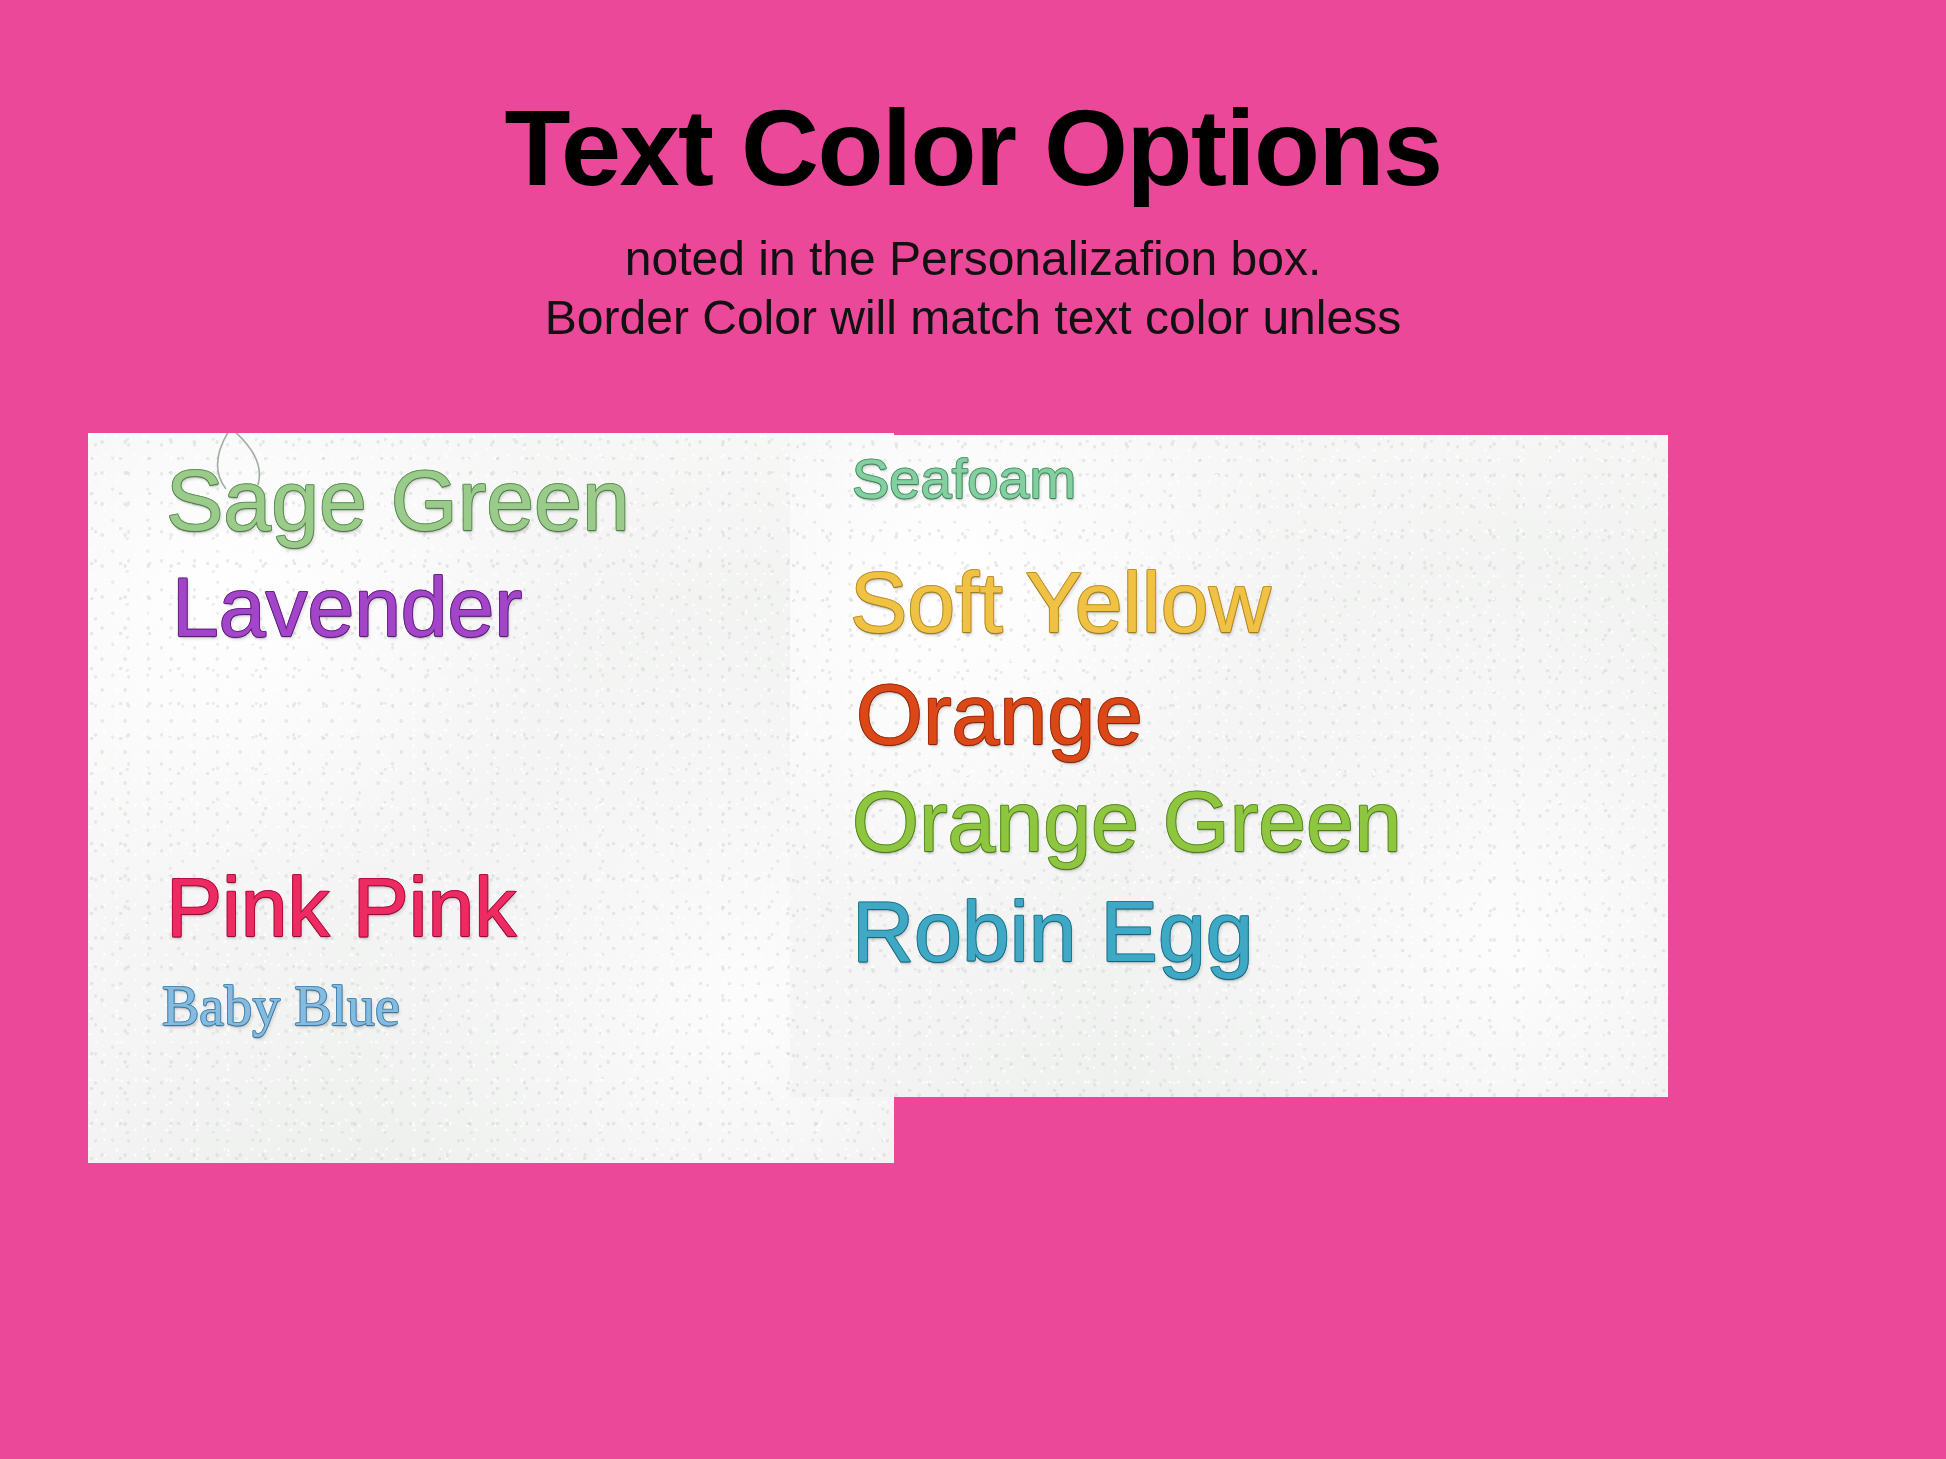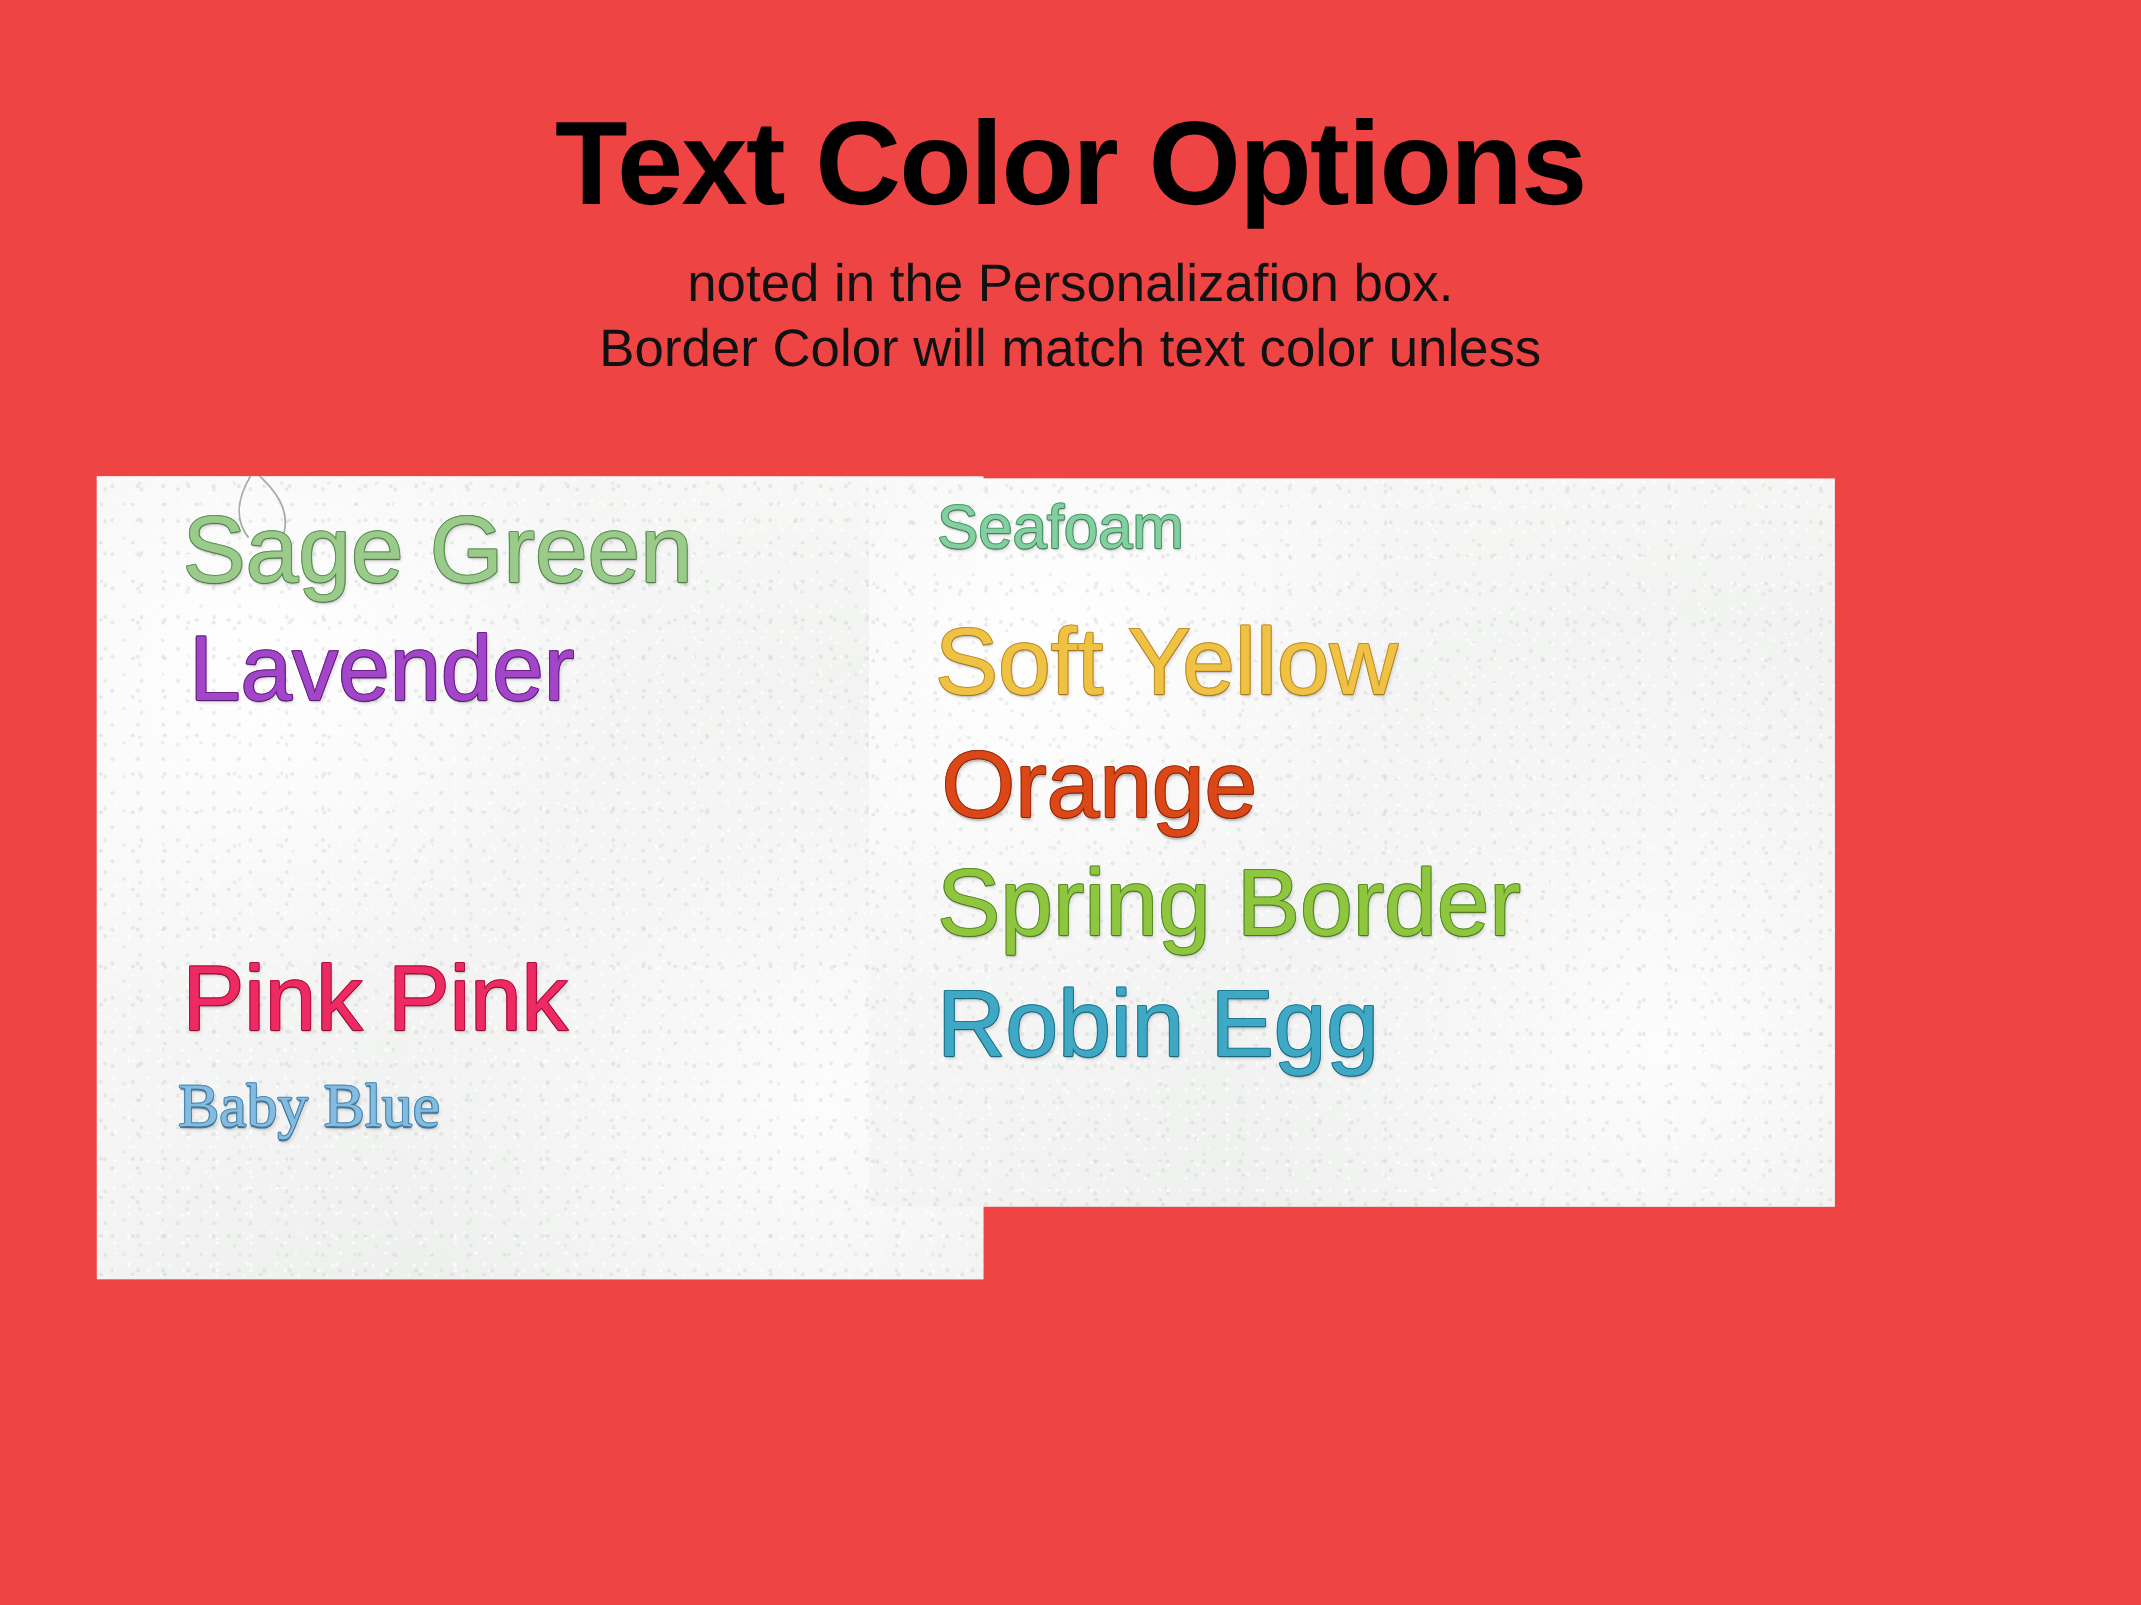--- a/index.html
+++ b/index.html
@@ -114,21 +114,21 @@
     z-index: 3;
     pointer-events: none;
   }
 
   .panel-left  { left: 88px;  top: 433px; width: 786px;  height: 730px; }
   .panel-right { left: 790px; top: 435px; width: 858px;  height: 662px; }
 </style>
 </head>
 <body style="background: rgb(195, 223, 195);">
 
-<div id="stage" style="background: #ef4444;">
+<div id="stage" style="background: #ec4899;">
 
   <div class="header">
     <h1 class="page-title">Text Color Options</h1>
     <p class="page-subtitle">
       <span class="sub-line">noted in the Personalizafion box.</span>
       <span class="sub-line">Border Color will match text color unless</span>
     </p>
   </div>
 
   <div class="panel panel-left">
@@ -142,18 +142,18 @@
         <div class="swatch-line" style="left: 78px; top: 432px; font-size: 84px; color: rgb(238, 42, 99); -webkit-text-stroke: 1.512px rgb(176, 15, 66); text-shadow: rgba(0, 0, 0, 0.16) 0px 2px 1px, rgb(176, 15, 66) 1px 0px 0px, rgb(176, 15, 66) -1px 0px 0px, rgb(176, 15, 66) 0px 1px 0px, rgb(176, 15, 66) 0px -1px 0px, rgba(0, 0, 0, 0.12) 2px 3px 3px;">Pink Pink</div>
         <div class="swatch-line" style="left: 74px; top: 545px; font-size: 56px; color: rgb(132, 187, 224); -webkit-text-stroke: 1.548px rgb(76, 139, 181); text-shadow: rgba(0, 0, 0, 0.16) 0px 2px 1px, rgb(76, 139, 181) 1px 0px 0px, rgb(76, 139, 181) -1px 0px 0px, rgb(76, 139, 181) 0px 1px 0px, rgb(76, 139, 181) 0px -1px 0px, rgba(0, 0, 0, 0.12) 2px 3px 3px; font-family: Liberation Serif, serif;">Baby Blue</div>
       </div>
   </div>
 
   <div class="panel panel-right">
     <div class="panel-inner">
         <div class="swatch-line" style="left: 62px; top: 16px; font-size: 56px; color: rgb(131, 207, 160); -webkit-text-stroke: 1.548px rgb(78, 155, 108); text-shadow: rgba(0, 0, 0, 0.16) 0px 2px 1px, rgb(78, 155, 108) 1px 0px 0px, rgb(78, 155, 108) -1px 0px 0px, rgb(78, 155, 108) 0px 1px 0px, rgb(78, 155, 108) 0px -1px 0px, rgba(0, 0, 0, 0.12) 2px 3px 3px;">Seafoam</div>
         <div class="swatch-line" style="left: 60px; top: 124px; font-size: 86px; color: rgb(240, 194, 68); -webkit-text-stroke: 1.548px rgb(194, 146, 42); text-shadow: rgba(0, 0, 0, 0.16) 0px 2px 1px, rgb(194, 146, 42) 1px 0px 0px, rgb(194, 146, 42) -1px 0px 0px, rgb(194, 146, 42) 0px 1px 0px, rgb(194, 146, 42) 0px -1px 0px, rgba(0, 0, 0, 0.12) 2px 3px 3px;">Soft Yellow</div>
         <div class="swatch-line" style="left: 66px; top: 236px; font-size: 86px; color: rgb(220, 71, 24); -webkit-text-stroke: 1.548px rgb(158, 47, 12); text-shadow: rgba(0, 0, 0, 0.16) 0px 2px 1px, rgb(158, 47, 12) 1px 0px 0px, rgb(158, 47, 12) -1px 0px 0px, rgb(158, 47, 12) 0px 1px 0px, rgb(158, 47, 12) 0px -1px 0px, rgba(0, 0, 0, 0.12) 2px 3px 3px;">Orange</div>
-        <div class="swatch-line" style="left: 62px; top: 343px; font-size: 86px; color: rgb(142, 198, 63); -webkit-text-stroke: 1.548px rgb(93, 144, 36); text-shadow: rgba(0, 0, 0, 0.16) 0px 2px 1px, rgb(93, 144, 36) 1px 0px 0px, rgb(93, 144, 36) -1px 0px 0px, rgb(93, 144, 36) 0px 1px 0px, rgb(93, 144, 36) 0px -1px 0px, rgba(0, 0, 0, 0.12) 2px 3px 3px;">Spring Border</div>
+        <div class="swatch-line" style="left: 62px; top: 343px; font-size: 86px; color: rgb(142, 198, 63); -webkit-text-stroke: 1.548px rgb(93, 144, 36); text-shadow: rgba(0, 0, 0, 0.16) 0px 2px 1px, rgb(93, 144, 36) 1px 0px 0px, rgb(93, 144, 36) -1px 0px 0px, rgb(93, 144, 36) 0px 1px 0px, rgb(93, 144, 36) 0px -1px 0px, rgba(0, 0, 0, 0.12) 2px 3px 3px;">Orange Green</div>
         <div class="swatch-line" style="left: 62px; top: 453px; font-size: 86px; color: rgb(63, 168, 196); -webkit-text-stroke: 1.548px rgb(30, 122, 148); text-shadow: rgba(0, 0, 0, 0.16) 0px 2px 1px, rgb(30, 122, 148) 1px 0px 0px, rgb(30, 122, 148) -1px 0px 0px, rgb(30, 122, 148) 0px 1px 0px, rgb(30, 122, 148) 0px -1px 0px, rgba(0, 0, 0, 0.12) 2px 3px 3px;">Robin Egg</div>
       </div>
   </div>
 
 </div>
 
 </body></html>

